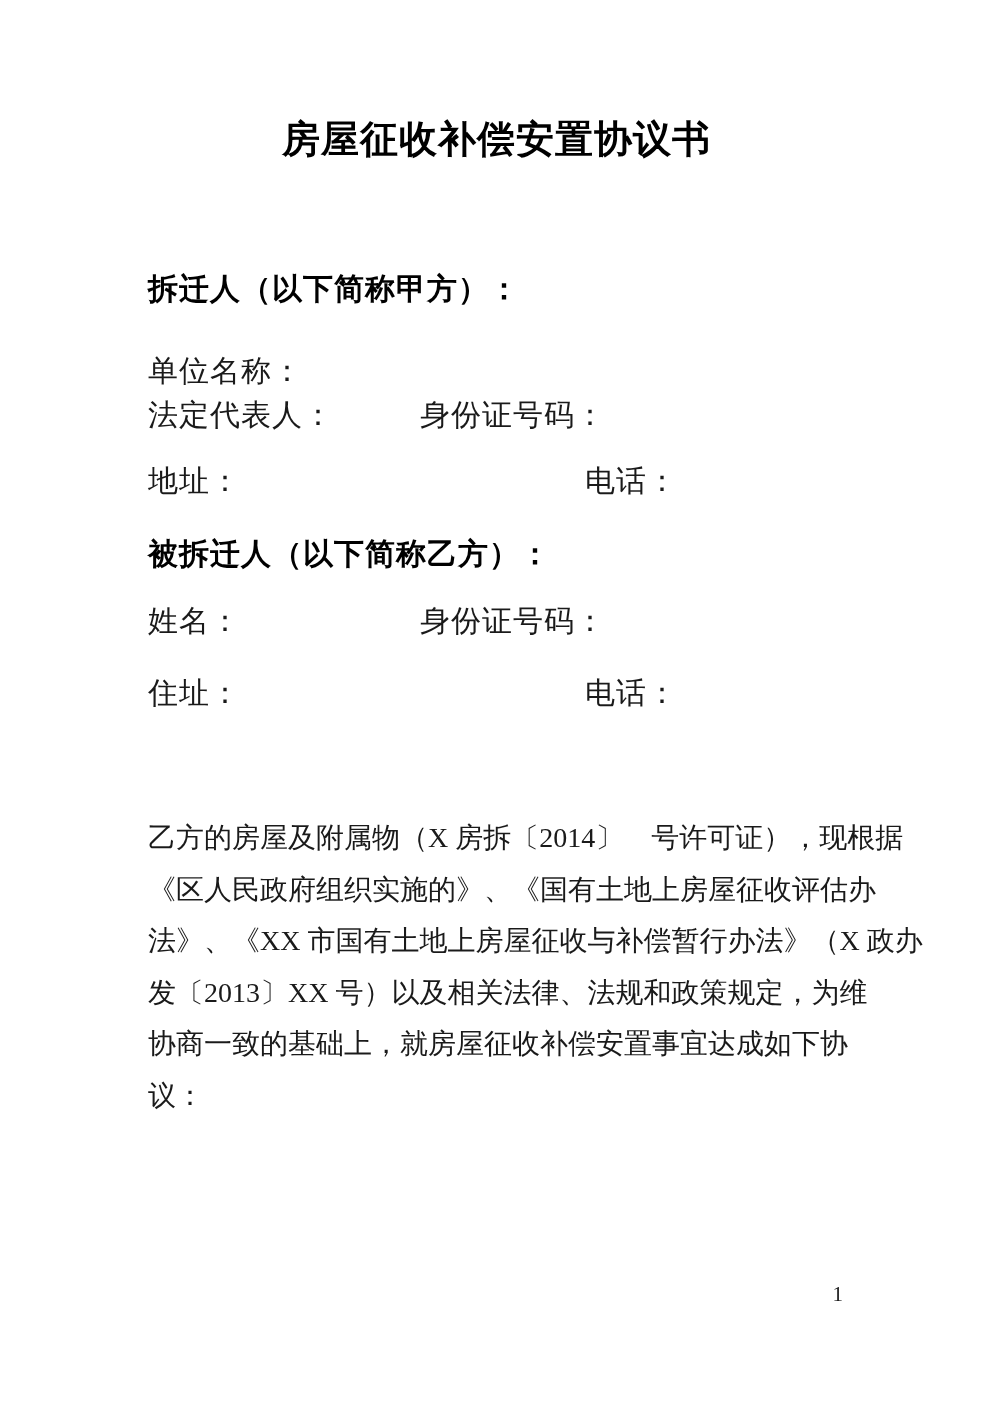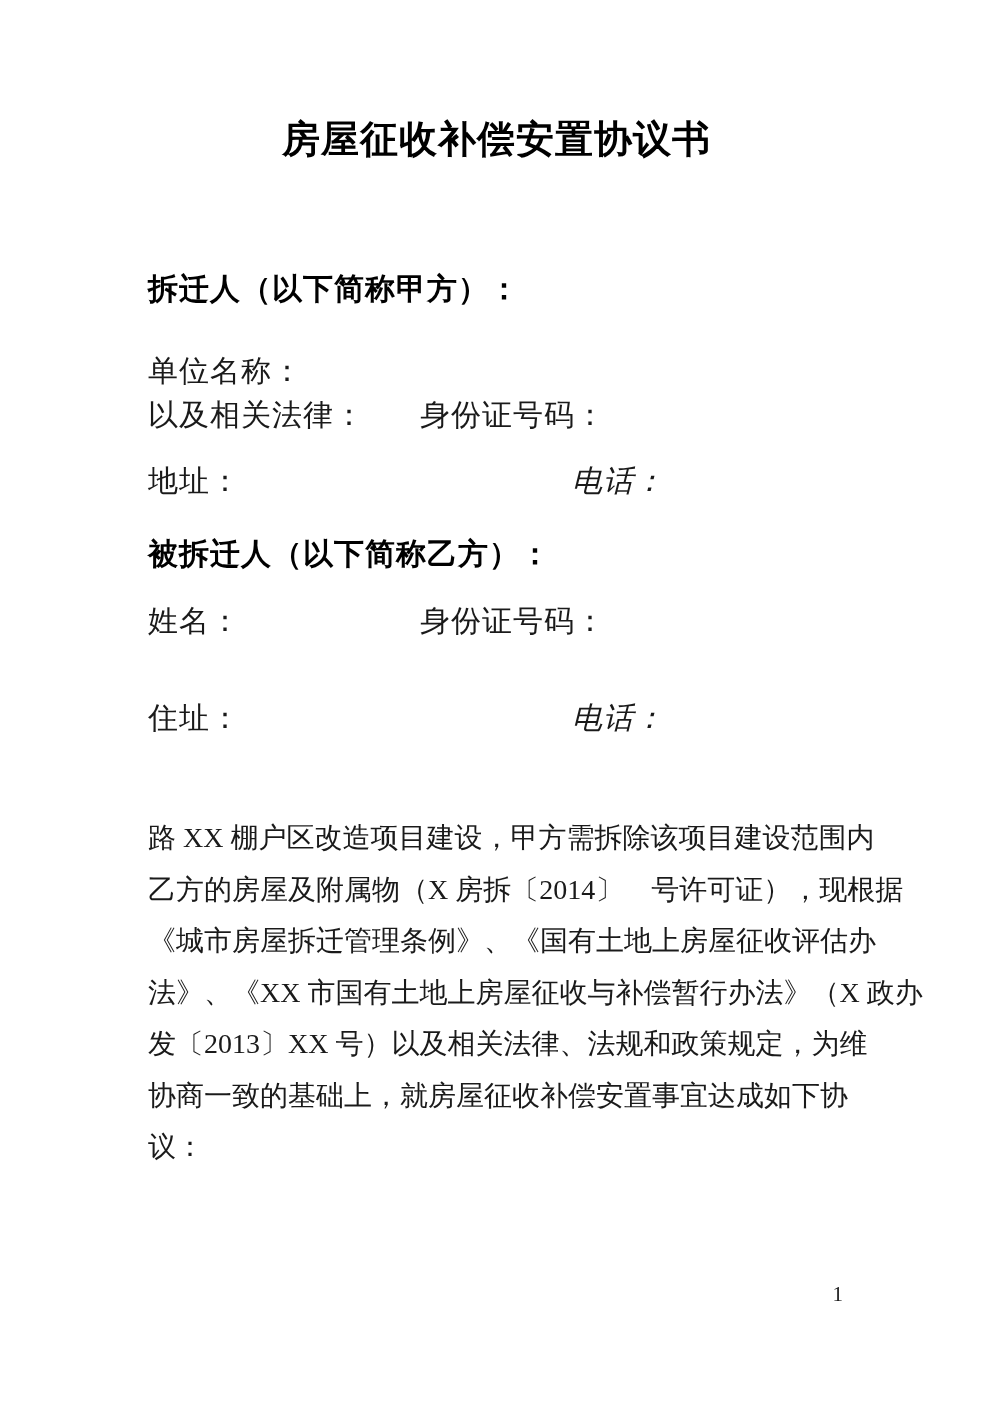--- a/index.html
+++ b/index.html
@@ -40,28 +40,28 @@
   .field-row.bold {
     font-weight: bold;
     color: #000000;
   }
   .lbl { display: inline-block; }
   .lbl2 {
     position: absolute;
     top: 0;
   }
   .lbl2.id-col  { left: 272px; }
-  .lbl2.tel-col { left: 424px; font-style: italic; }
+  .lbl2.tel-col { left: 437px; }
   .row-1 { top: 272px; }
   .row-2 { top: 354px; }
   .row-3 { top: 398px; }
   .row-4 { top: 464px; }
   .row-5 { top: 537px; }
   .row-6 { top: 604px; }
-  .row-7 { top: 676px; margin-top: 25px; }
+  .row-7 { top: 676px; }
   .preamble {
     position: absolute;
     top: 812px;
     left: 148px;
     width: 697px;
     font-size: 28px;
     color: #1a1a1a;
   }
   .para-line {
     height: 51.5px;
@@ -92,21 +92,21 @@
 
   <div class="field-row bold row-1">
     <span class="lbl">拆迁人（以下简称甲方）：</span>
   </div>
 
   <div class="field-row row-2">
     <span class="lbl">单位名称：</span>
   </div>
 
   <div class="field-row row-3">
-    <span class="lbl">以及相关法律：</span>
+    <span class="lbl">法定代表人：</span>
     <span class="lbl2 id-col">身份证号码：</span>
   </div>
 
   <div class="field-row row-4">
     <span class="lbl">地址：</span>
     <span class="lbl2 tel-col">电话：</span>
   </div>
 
   <div class="field-row bold row-5">
     <span class="lbl">被拆迁人（以下简称乙方）：</span>
@@ -116,23 +116,22 @@
     <span class="lbl">姓名：</span>
     <span class="lbl2 id-col">身份证号码：</span>
   </div>
 
   <div class="field-row row-7">
     <span class="lbl">住址：</span>
     <span class="lbl2 tel-col">电话：</span>
   </div>
 
   <div class="preamble">
-    <div class="para-line">路 XX 棚户区改造项目建设，甲方需拆除该项目建设范围内</div>
     <div class="para-line">乙方的房屋及附属物（X 房拆〔2014〕　号许可证），现根据</div>
-    <div class="para-line">《城市房屋拆迁管理条例》、《国有土地上房屋征收评估办</div>
+    <div class="para-line">《区人民政府组织实施的》、《国有土地上房屋征收评估办</div>
     <div class="para-line">法》、《XX 市国有土地上房屋征收与补偿暂行办法》（X 政办</div>
     <div class="para-line">发〔2013〕XX 号）以及相关法律、法规和政策规定，为维</div>
     <div class="para-line">协商一致的基础上，就房屋征收补偿安置事宜达成如下协</div>
     <div class="para-line last">议：</div>
   </div>
 
   <div class="page-number">1</div>
 
 </div>
 

